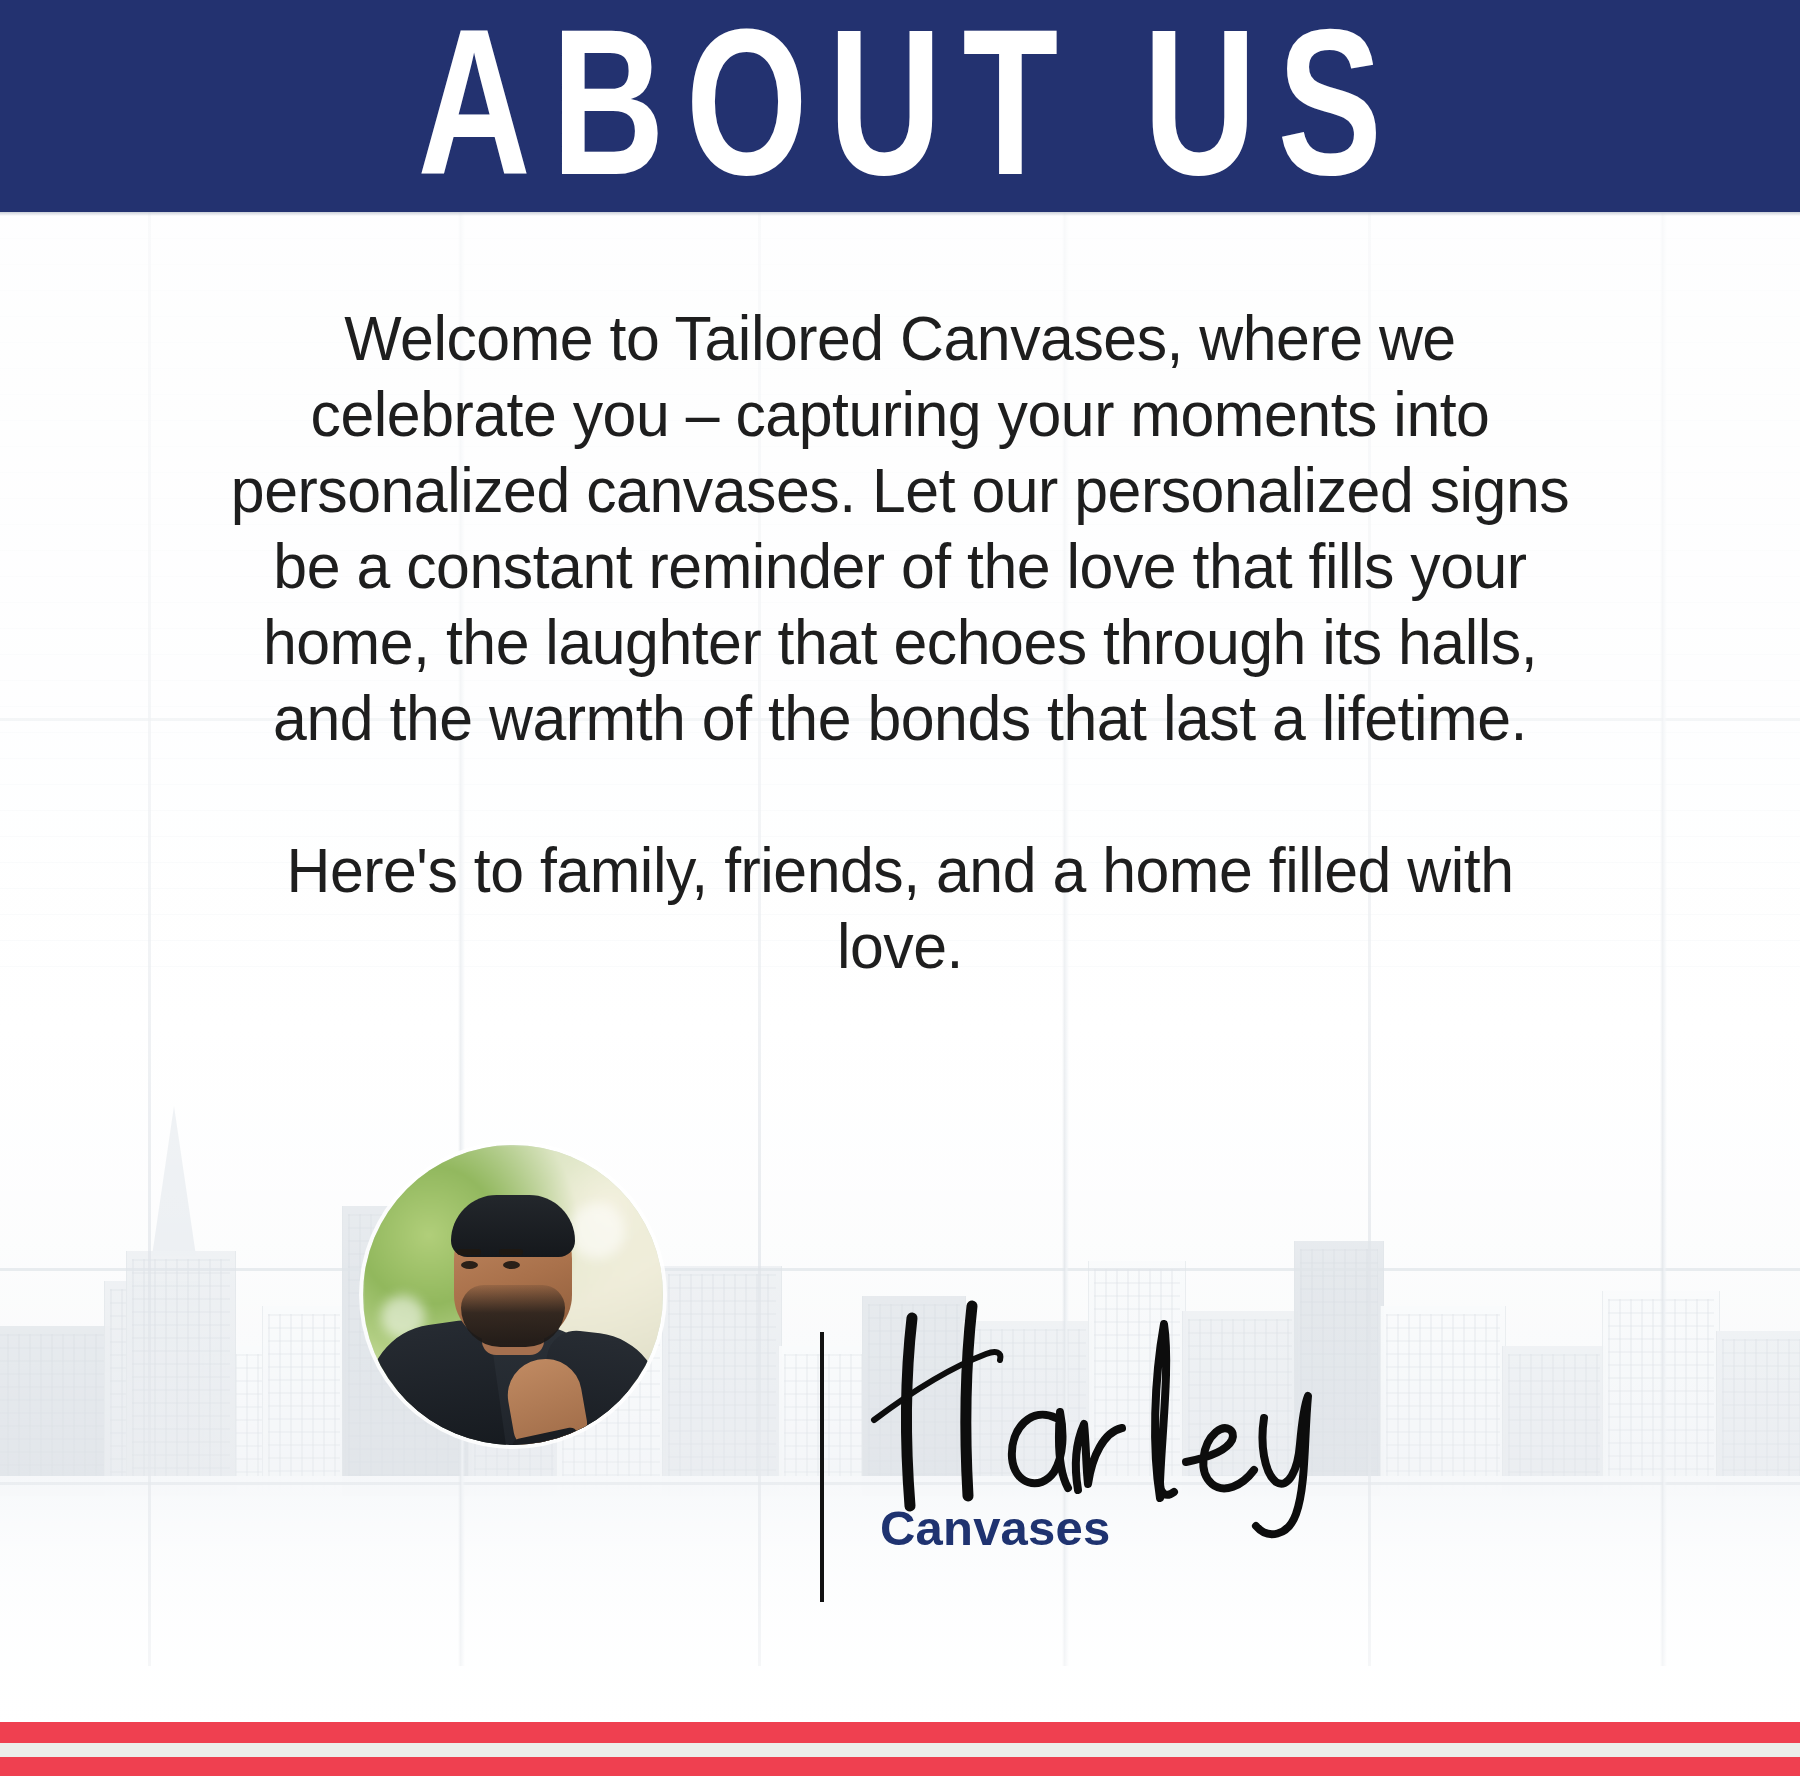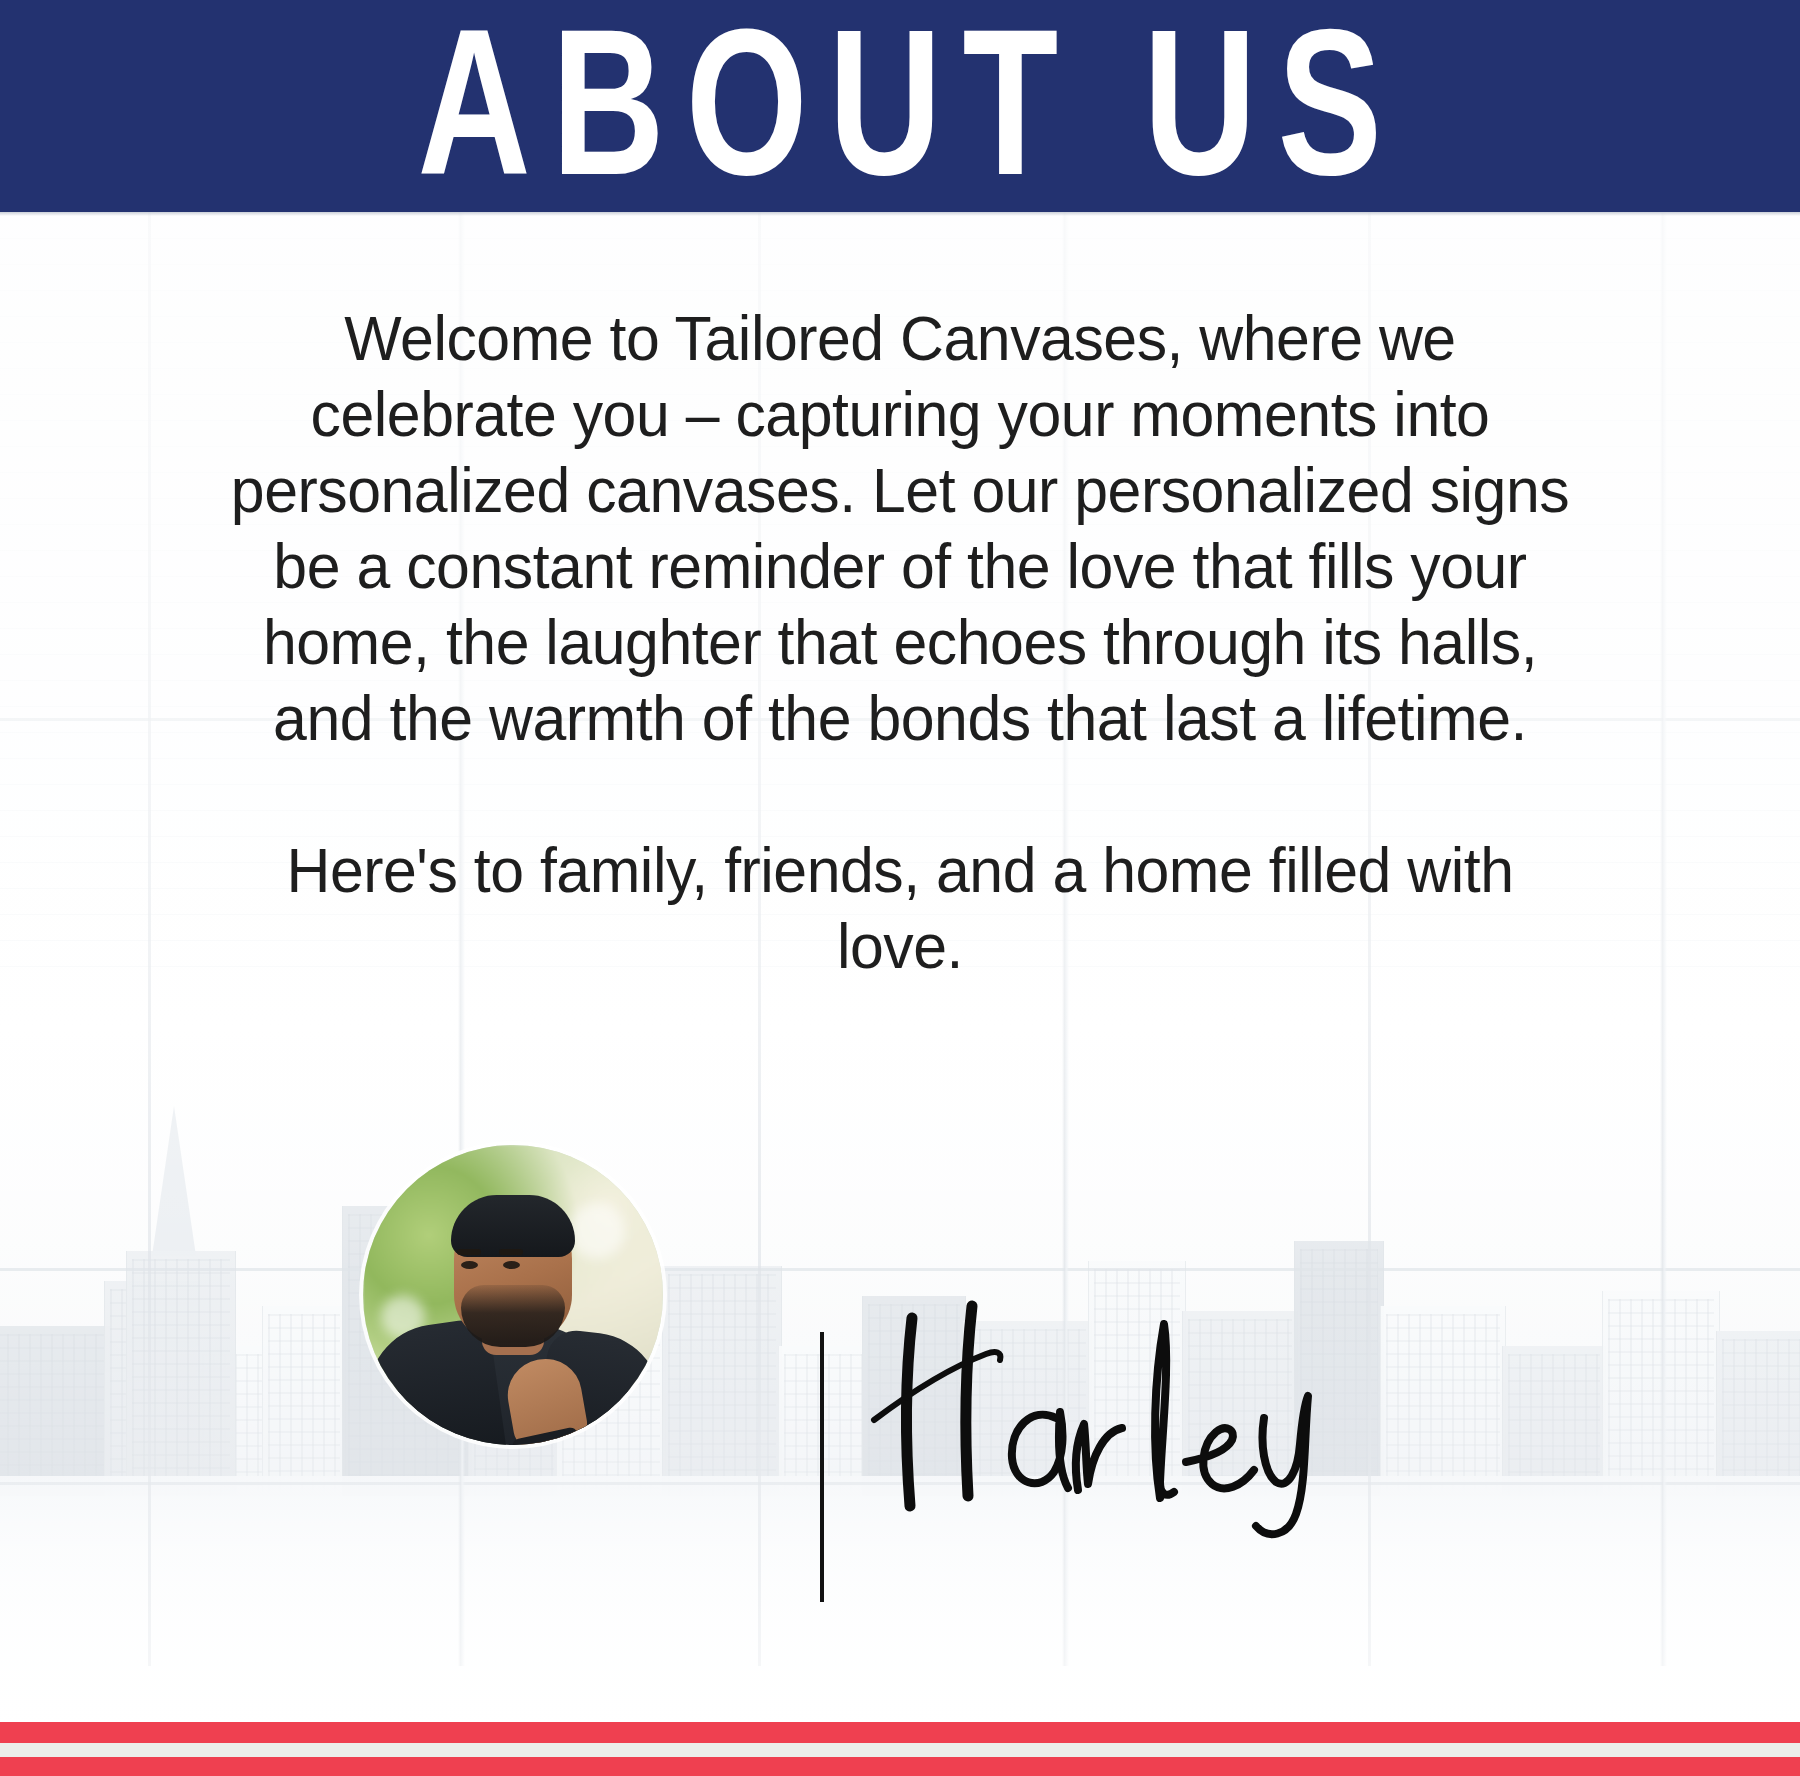--- a/index.html
+++ b/index.html
@@ -492,19 +492,20 @@
         <path d="M300 198 C292 148, 294 80, 304 24 C310 64, 302 132, 300 182 C300 194, 306 198, 314 192" stroke-width="8"></path>
 
         <path d="M326 162 C346 158, 366 152, 372 140 C376 130, 366 124, 356 132 C342 144, 338 172, 352 184 C364 194, 382 186, 394 170" stroke-width="8"></path>
 
         <path d="M404 118 C400 144, 404 172, 416 182 C428 190, 438 170, 440 144 C442 122, 444 106, 448 96 C444 140, 446 186, 436 214 C428 236, 408 240, 396 226" stroke-width="8"></path>
       </g>
     </svg>
   </div>
 
   <div class="founder-text">
+    <div>Canvases</div>
   </div>
 
   <div class="footer-bar-1"></div>
   <div class="footer-gap"></div>
   <div class="footer-bar-2"></div>
 
 </div>
 
 </body></html>

